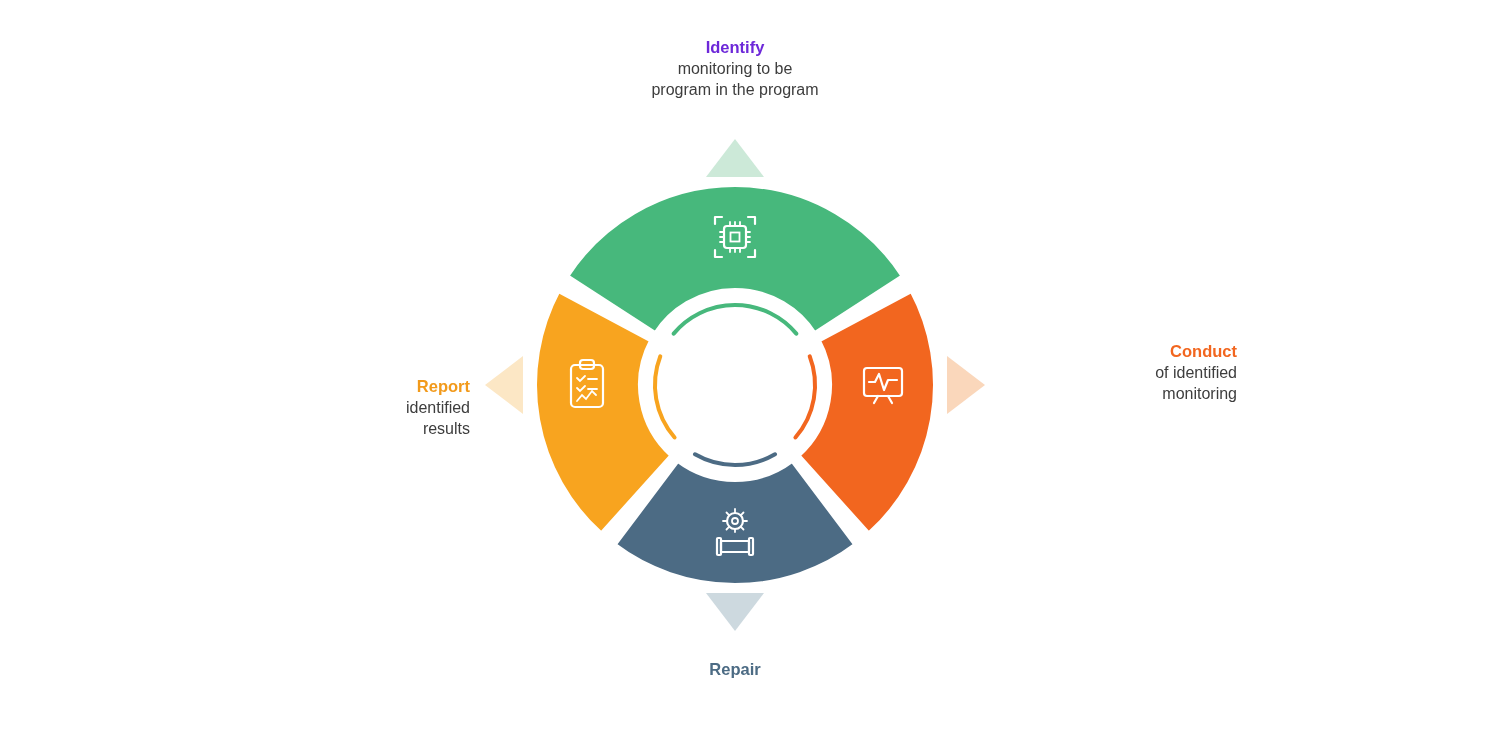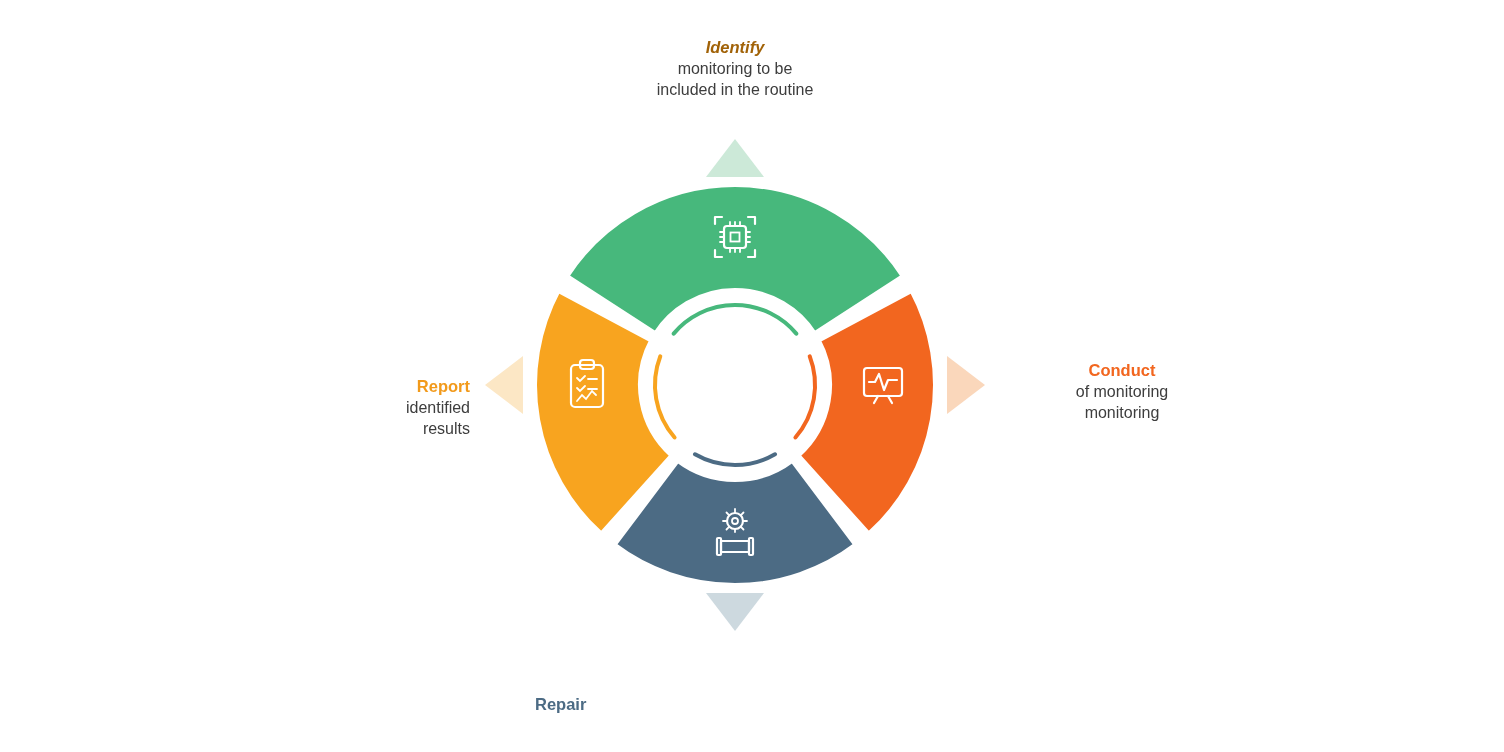--- a/index.html
+++ b/index.html
@@ -8,23 +8,23 @@
     background: #ffffff;
     font-family: "Liberation Sans", sans-serif;
     overflow: hidden;
     position: relative;
   }
   .stage { position: absolute; inset: 0; }
   .diagram-svg { position: absolute; left: 475px; top: 125px; width: 520px; height: 520px; }
   .label-block { position: absolute; font-size: 16px; color: #3d3d3d; line-height: 21px; }
   .label-heading { font-weight: bold; font-size: 16.5px; line-height: 21px; }
   .lb-top    { left: 535px; top: 37px;  width: 400px; text-align: center; }
-  .lb-right  { left: 1007px; top: 360px; width: 230px; text-align: center; }
+  .lb-right  { left: 1007px; top: 341px; width: 230px; text-align: right; }
   .lb-left   { left: 250px; top: 352px; width: 220px; text-align: right; margin-top: 24px; }
-  .lb-bottom { left: 535px; top: 659px; width: 400px; text-align: left; margin-top: 35px; }
+  .lb-bottom { left: 535px; top: 659px; width: 400px; text-align: center; }
   .seg { stroke: #ffffff; stroke-width: 4; stroke-linejoin: round; }
   .thin-arc { fill: none; stroke-width: 4; stroke-linecap: round; }
   .icon { fill: none; stroke: #ffffff; stroke-width: 2.2; stroke-linecap: round; stroke-linejoin: round; }
   .icon-fine { fill: none; stroke: #ffffff; stroke-width: 1.8; stroke-linecap: round; }
 </style>
 </head>
 <body>
 
 <div class="stage">
 
@@ -80,28 +80,28 @@
       <rect class="icon" x="105" y="235" width="14" height="9" rx="3" fill="#f8a41f"></rect>
       <path class="icon-fine" d="M 102 253 l 3 3 l 5 -5"></path>
       <path class="icon-fine" d="M 113 254 H 122"></path>
       <path class="icon-fine" d="M 102 263 l 3 3 l 5 -5"></path>
       <path class="icon-fine" d="M 113 264 H 122"></path>
       <polyline class="icon-fine" points="102,276 107,270 111,274 117,266 121,270"></polyline>
     </g>
   </svg>
 
   <div class="label-block lb-top">
-    <div class="label-heading" style="color: #a16207; font-style: italic;">Identify</div>
+    <div class="label-heading" style="color: #6d28d9;">Identify</div>
     <div>monitoring to be</div>
-    <div>included in the routine</div>
+    <div>program in the program</div>
   </div>
 
   <div class="label-block lb-right">
     <div class="label-heading" style="color: rgb(242, 102, 31);">Conduct</div>
-    <div>of monitoring</div>
+    <div>of identified</div>
     <div>monitoring</div>
   </div>
 
   <div class="label-block lb-left">
     <div class="label-heading" style="color: rgb(242, 154, 27);">Report</div>
     <div>identified</div>
     <div>results</div>
   </div>
 
   <div class="label-block lb-bottom">

